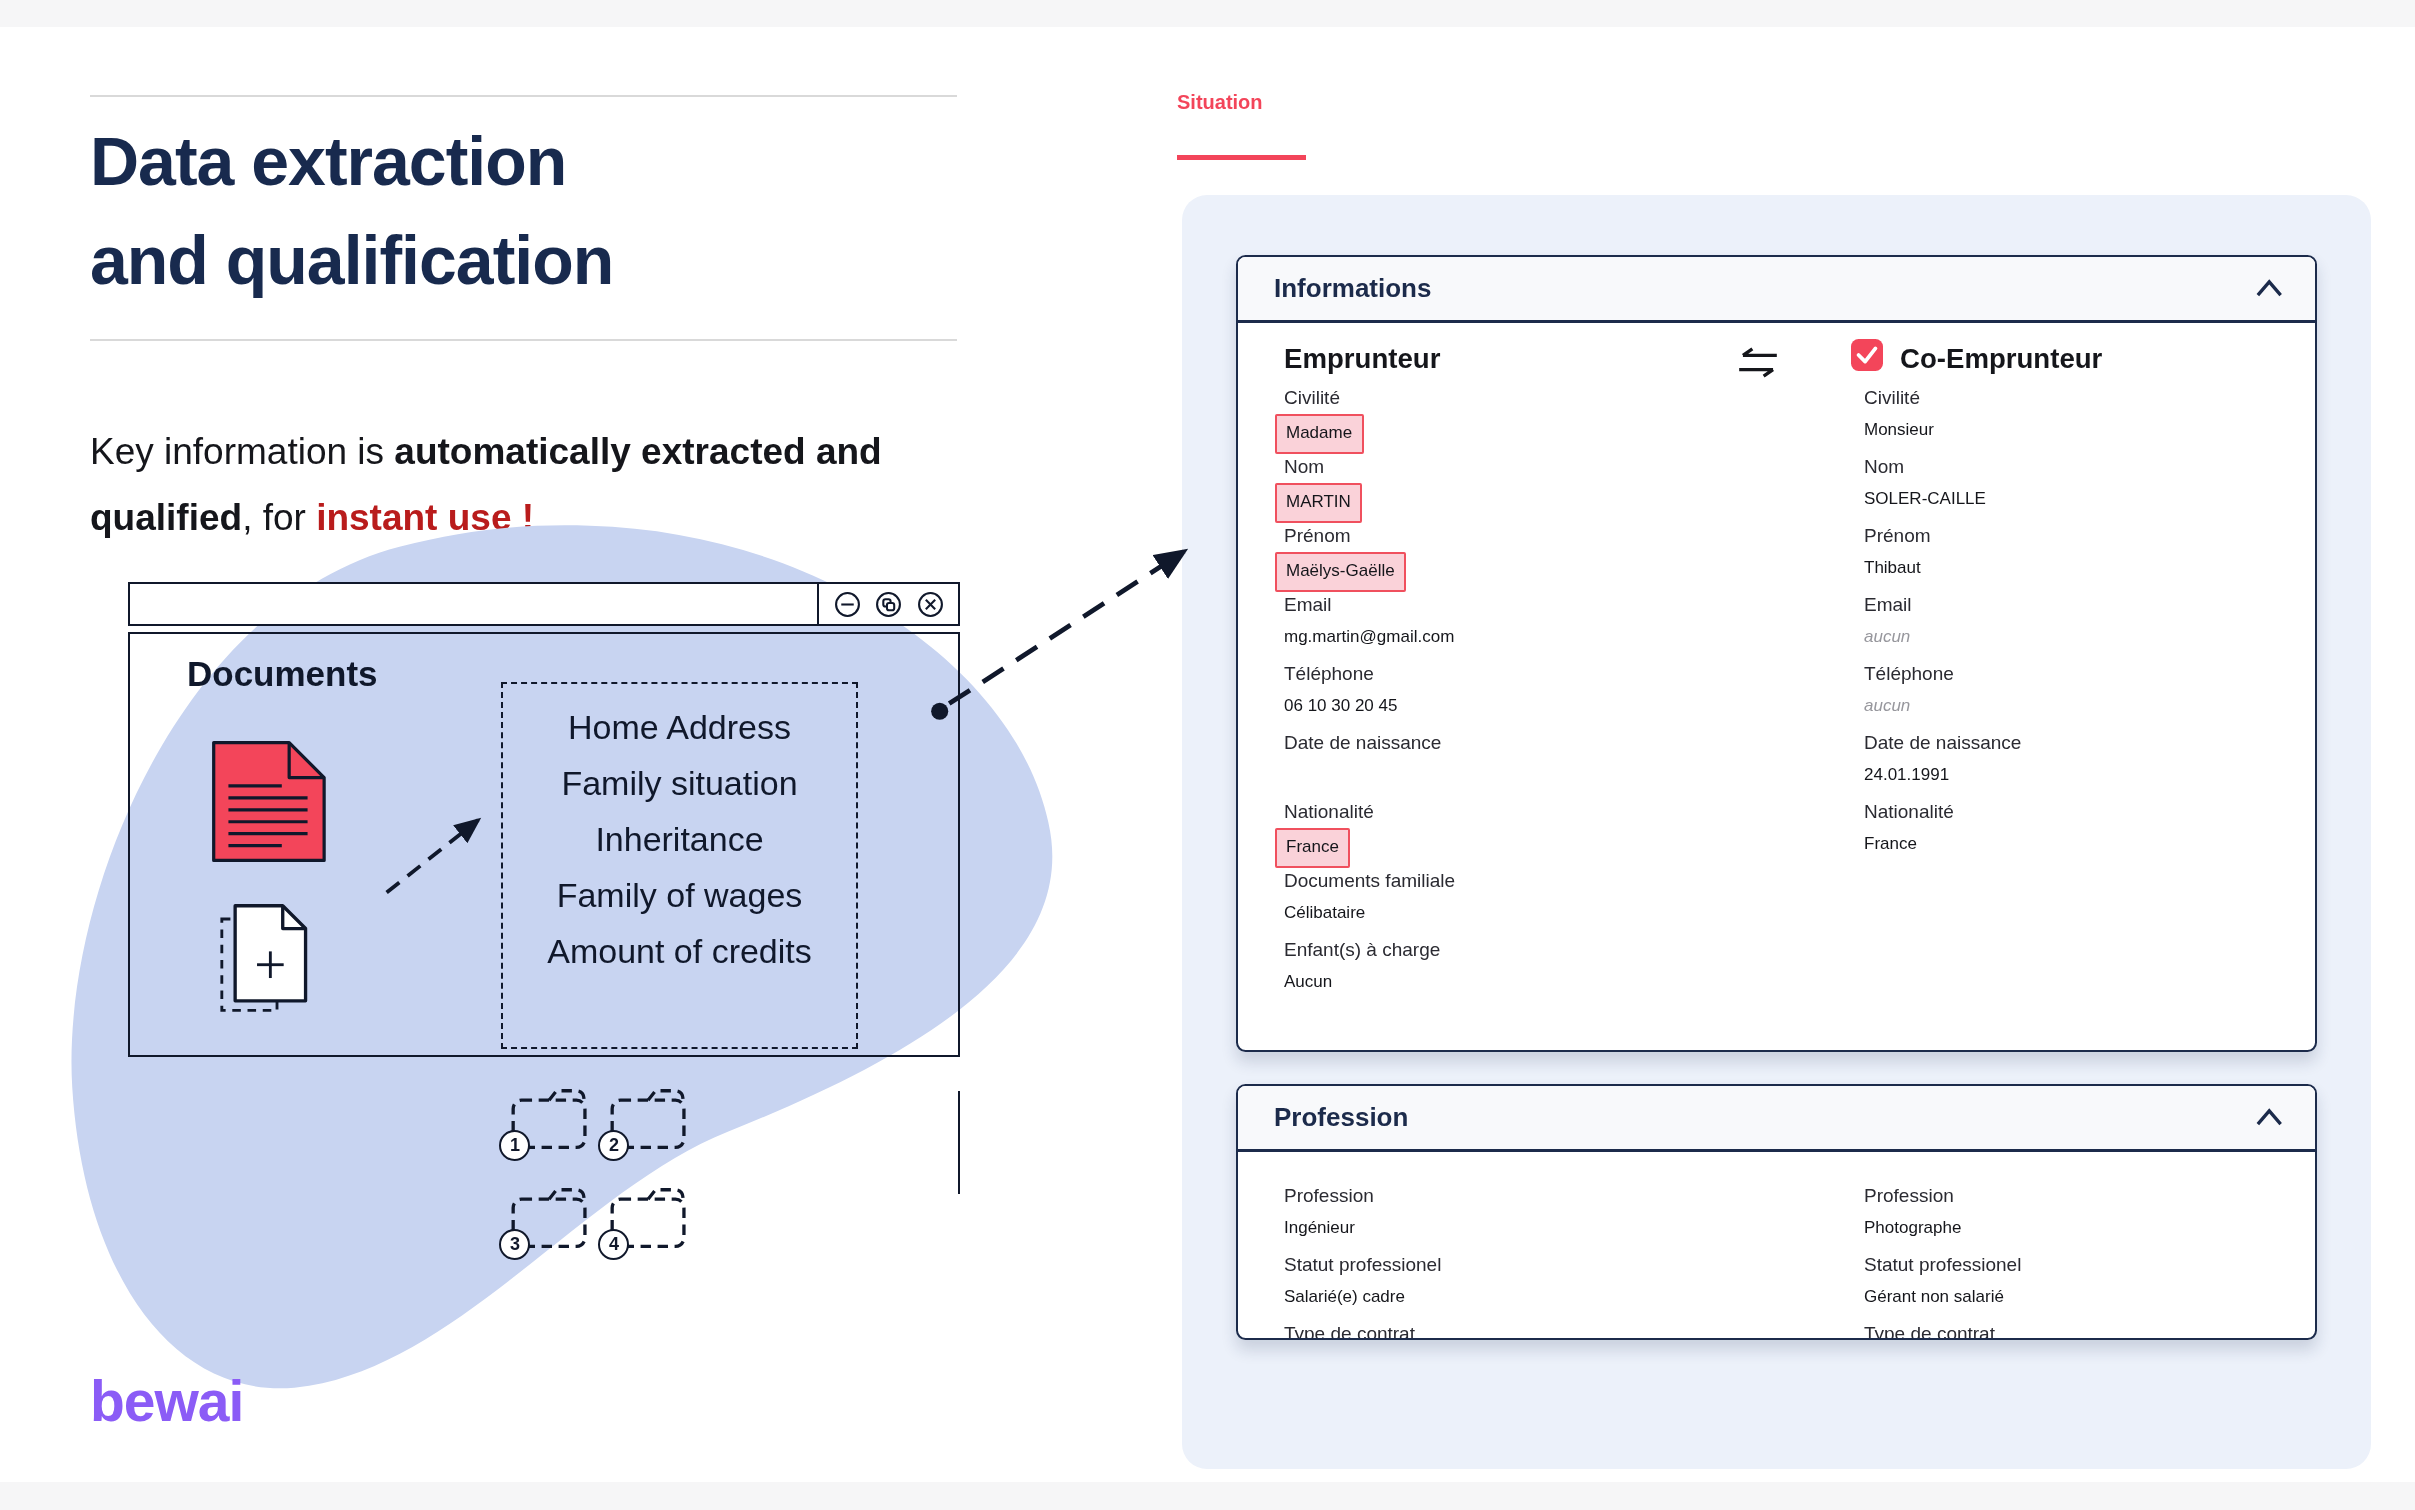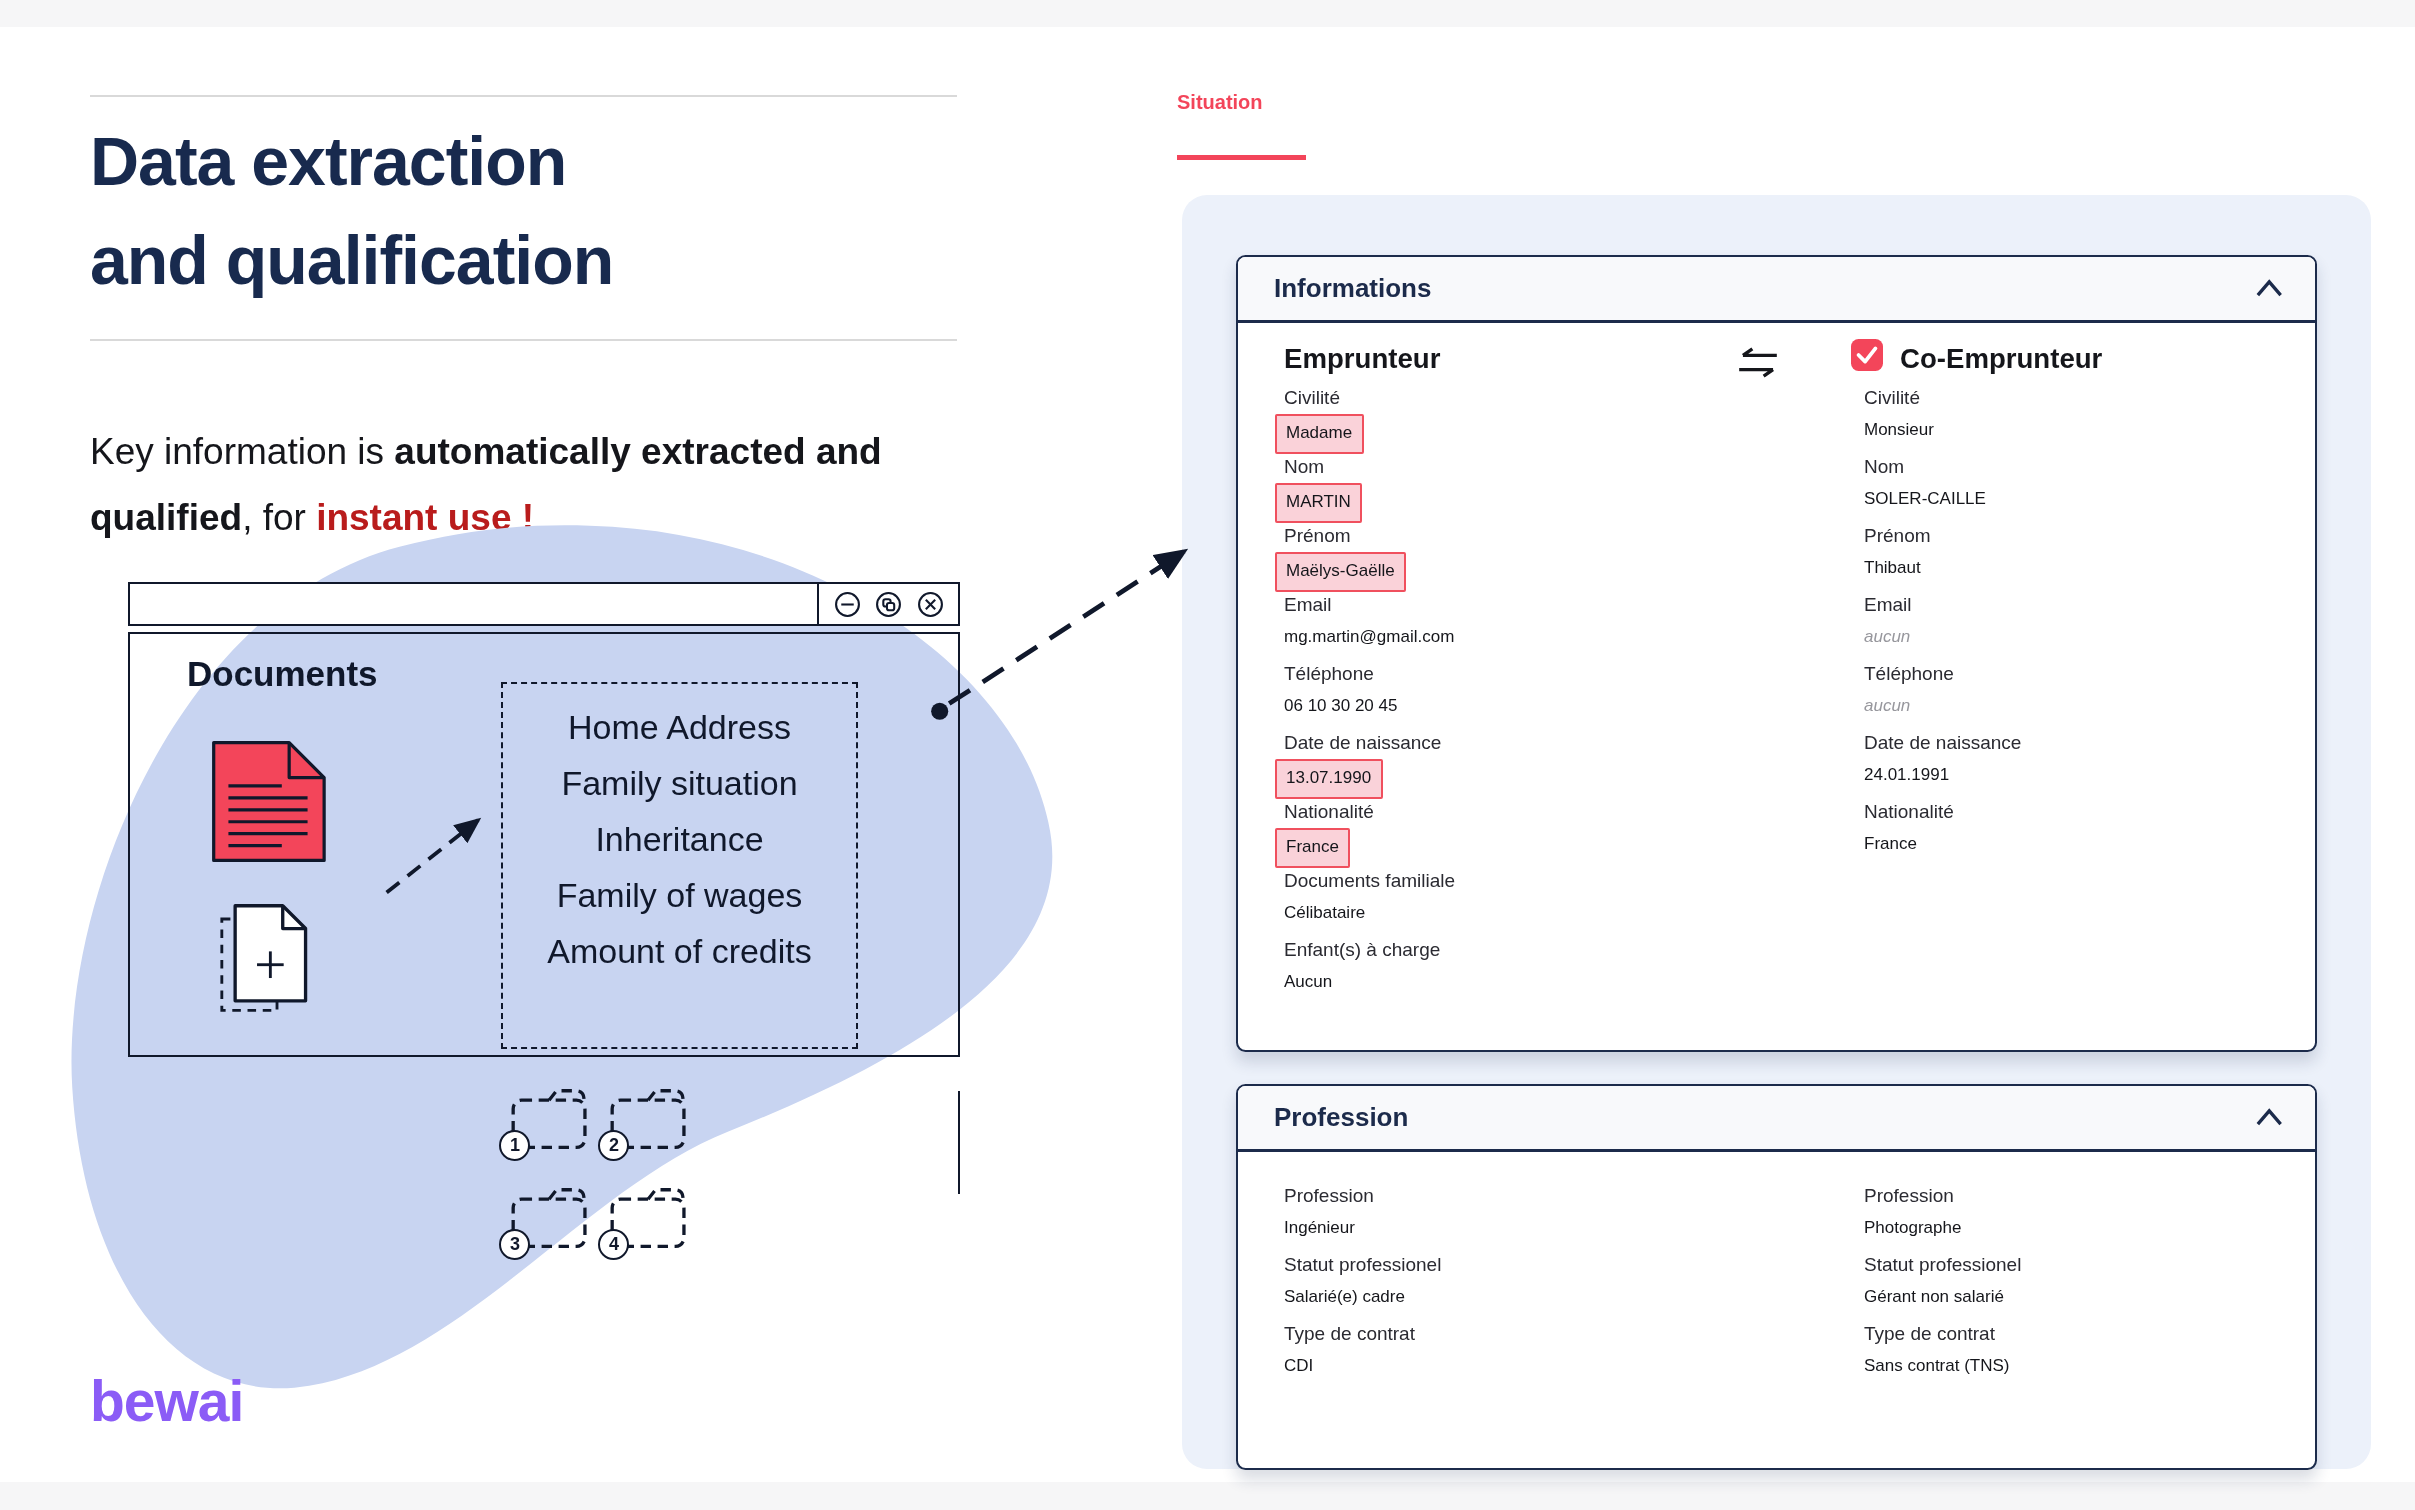--- a/index.html
+++ b/index.html
@@ -51,21 +51,21 @@
 
   
   #situation-tab{position:absolute;left:1177px;top:91px;font-size:20px;font-weight:bold;color:#F3455A;}
   #tab-underline{position:absolute;left:1177px;top:155px;width:129px;height:4.8px;background:#F3455A;}
   #panel-container{position:absolute;left:1182px;top:195px;width:1189px;height:1274px;
     background:#ECF1FA;border-radius:25px;}
   .card{position:absolute;left:1236px;width:1081px;background:#fff;border:2.9px solid #1C2B4B;
     border-radius:9.5px;box-sizing:border-box;overflow:hidden;
     box-shadow:0 9.5px 15px rgba(24,42,78,0.16);}
   #info-card{top:255px;height:797px;}
-  #prof-card{top:1084px;height:386px;}
+  #prof-card{top:1084px;height:256px;}
   .card-header{position:absolute;left:0;right:0;top:0;height:63px;background:#F8F9FB;
     border-bottom:3.8px solid #1C2B4B;padding-left:37px;}
   .card-title{position:absolute;left:36px;top:0;line-height:63px;font-size:26px;font-weight:bold;color:#1C2B4B;}
   .chev{position:absolute;right:32px;top:21px;width:28.5px;height:21px;cursor:pointer;}
   .card-body{position:absolute;left:0;right:0;top:67px;bottom:0;}
   .party-heading{position:absolute;top:19px;font-size:27.6px;font-weight:bold;color:#15161B;}
   #h-borrower{left:46px;}
   #h-coborrower{left:662px;}
   #swap-icon{position:absolute;left:498px;top:23px;width:44px;height:32px;cursor:pointer;}
   #cob-checkbox{position:absolute;left:613px;top:15px;width:32px;height:32px;border-radius:7.6px;
@@ -258,21 +258,20 @@
     <div class="f-value"><span class="val">mg.martin@gmail.com</span></div>
   </div>
 
   <div class="field">
     <div class="f-label">Téléphone</div>
     <div class="f-value"><span class="val">06 10 30 20 45</span></div>
   </div>
 
   <div class="field">
     <div class="f-label">Date de naissance</div>
-    <div class="f-value"><span class="val hl">13.07.1990</span></div>
   </div>
 
   <div class="field">
     <div class="f-label">Nationalité</div>
     <div class="f-value"><span class="val hl">France</span></div>
   </div>
 
   <div class="field">
     <div class="f-label">Documents familiale</div>
     <div class="f-value"><span class="val">Célibataire</span></div>

